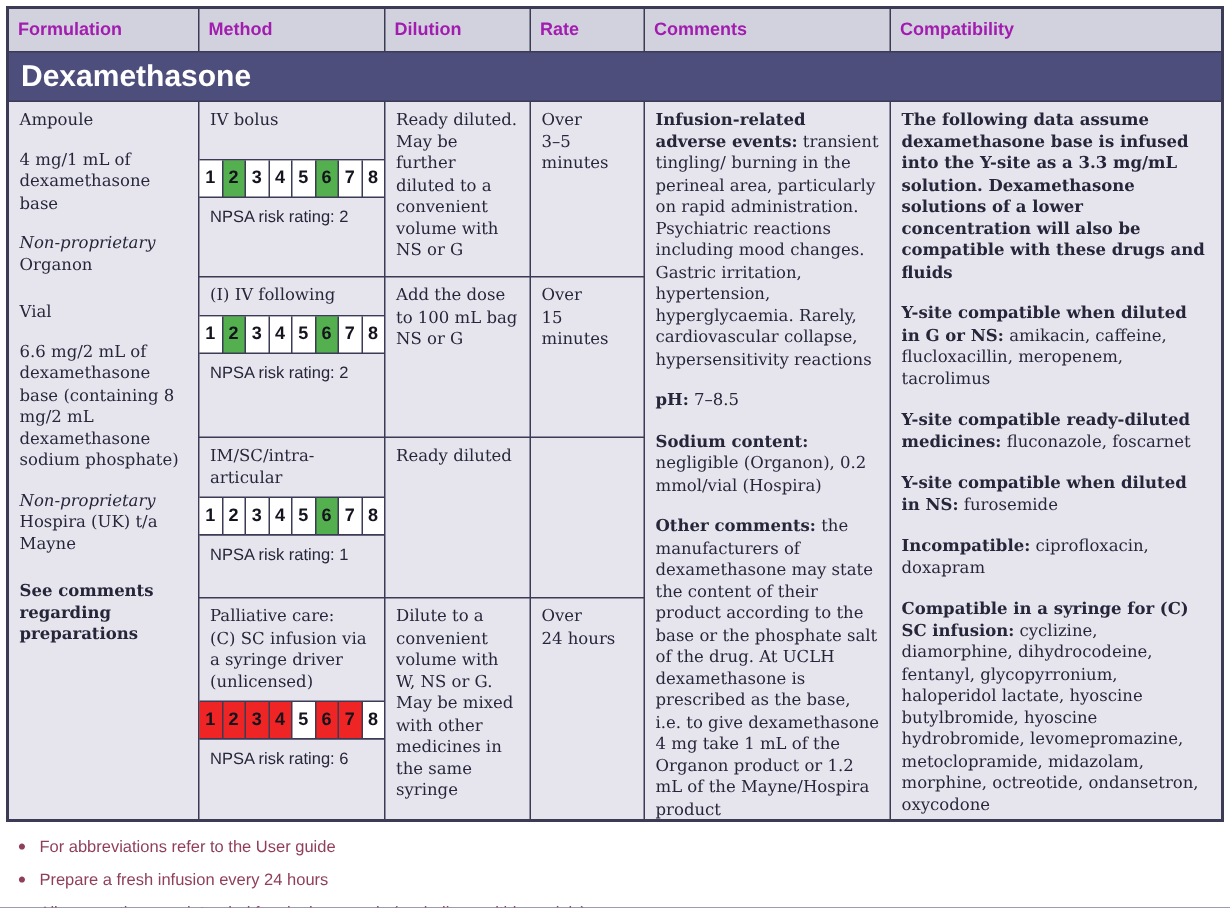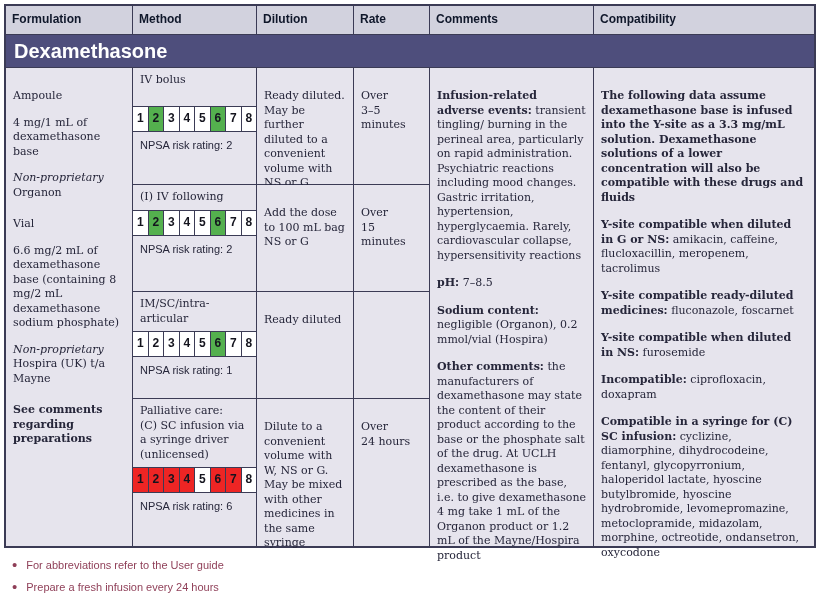--- a/index.html
+++ b/index.html
@@ -8,25 +8,25 @@
   }
   *{box-sizing:border-box;}
   body{margin:0;width:820px;height:605px;background:#fff;
        font-family:"DejaVu Serif", serif;color:var(--text);}
   .page{padding:4px 4px 0 4px;}
   .grid{display:grid;width:812px;
         grid-template-columns:126px 123px 96px 75px 163px 1fr;
         grid-template-rows:28px 32px 116px 106px 106px 147px;
         gap:1px;background:var(--border);border:2px solid var(--border);}
   .hcell{background:var(--headerbg);font-family:"Liberation Sans",sans-serif;
-         font-weight:bold;font-size:12px;color:#0f172a;padding:6px 6px;}
+         font-weight:bold;font-size:12px;color:#a21caf;padding:6px 6px;}
   .band{grid-column:1/-1;background:var(--bandbg);color:#ffffff;
         font-family:"Liberation Sans",sans-serif;font-weight:bold;font-size:20px;
         display:flex;align-items:center;padding:0 8px;}
-  .cell{background:var(--cellbg);padding:21px 7px;font-size:11px;line-height:1.32;}
+  .cell{background:var(--cellbg);padding:5px 7px;font-size:11px;line-height:1.32;}
   .cell p{margin:0 0 12px 0;}
   .cell p.gap{margin-top:17px;}
   .comments p, .compat p{margin:0 0 13px 0;}
   .formulation{grid-row:3/7;grid-column:1;}
   .comments{grid-row:3/7;grid-column:5;}
   .compat{grid-row:3/7;grid-column:6;}
   .r1{grid-row:3}.r2{grid-row:4}.r3{grid-row:5}.r4{grid-row:6}
   .c2{grid-column:2}.c3{grid-column:3}.c4{grid-column:4}
   .method-cell{display:flex;flex-direction:column;padding:0;}
   .method-label{padding:5px 7px;border-bottom:1px solid var(--border);

